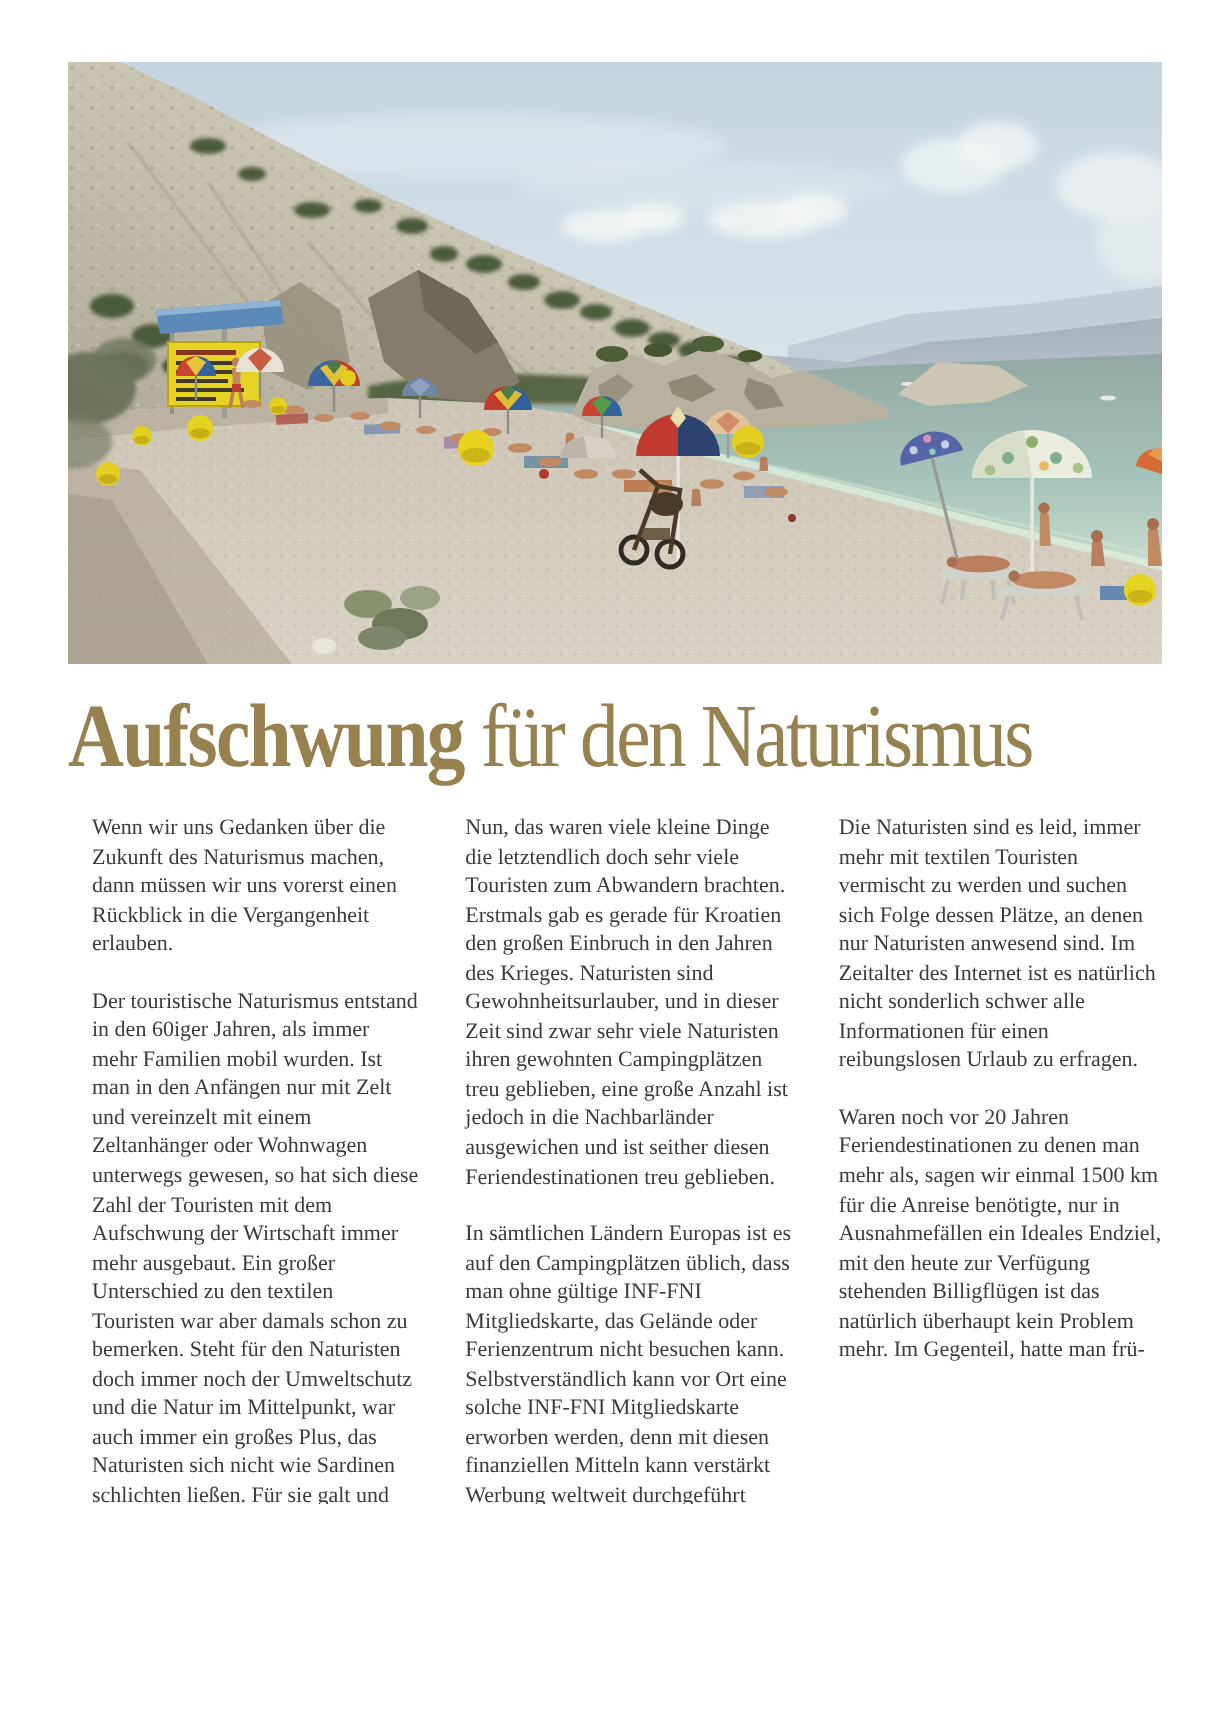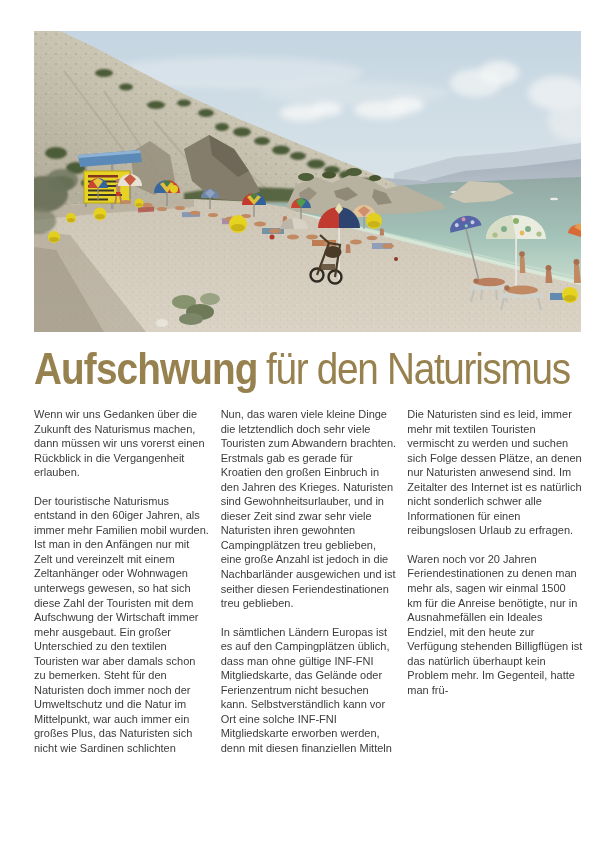--- a/index.html
+++ b/index.html
@@ -1,27 +1,27 @@
 <!DOCTYPE html>
 <html lang="de"><head>
 <meta charset="utf-8">
 <style>
   html,body{margin:0;padding:0;background:#ffffff;}
   .page{position:relative;width:615px;height:752px;background:#ffffff;overflow:hidden;
-        font-family:Liberation Sans, sans-serif;}
+        font-family:Liberation Serif, serif;}
   .photo{position:absolute;left:34px;top:31px;width:547px;height:301px;margin:0;}
   .photo svg{display:block;}
   .headline{position:absolute;left:34px;top:345px;margin:0;white-space:nowrap;
             color:#97814E;font-size:45px;font-weight:700;line-height:1.05;
             letter-spacing:-1px;transform:scaleX(0.86);transform-origin:0 0;}
   .hl-light{font-weight:400;margin-left:0.22em;letter-spacing:-1.5px;}
   .columns{position:absolute;left:34px;top:407px;width:549px;display:flex;gap:11px;}
   .col{width:176px;font-size:11px;line-height:14.55px;color:#3b3b3b;
        text-align:left;hyphens:auto;-webkit-hyphens:auto;}
-  .col p{margin:0 0 14px 0;}
+  .col p{margin:0 0 14px 12px;}
   .footer{position:absolute;left:34px;top:821px;font-size:14px;color:#3b3b3b;}
 </style>
 </head>
 <body>
 
 <div class="page">
 
   <figure class="photo">
     <svg viewBox="0 0 547 301" width="547" height="301" preserveAspectRatio="none" xmlns="http://www.w3.org/2000/svg">
       <defs>

